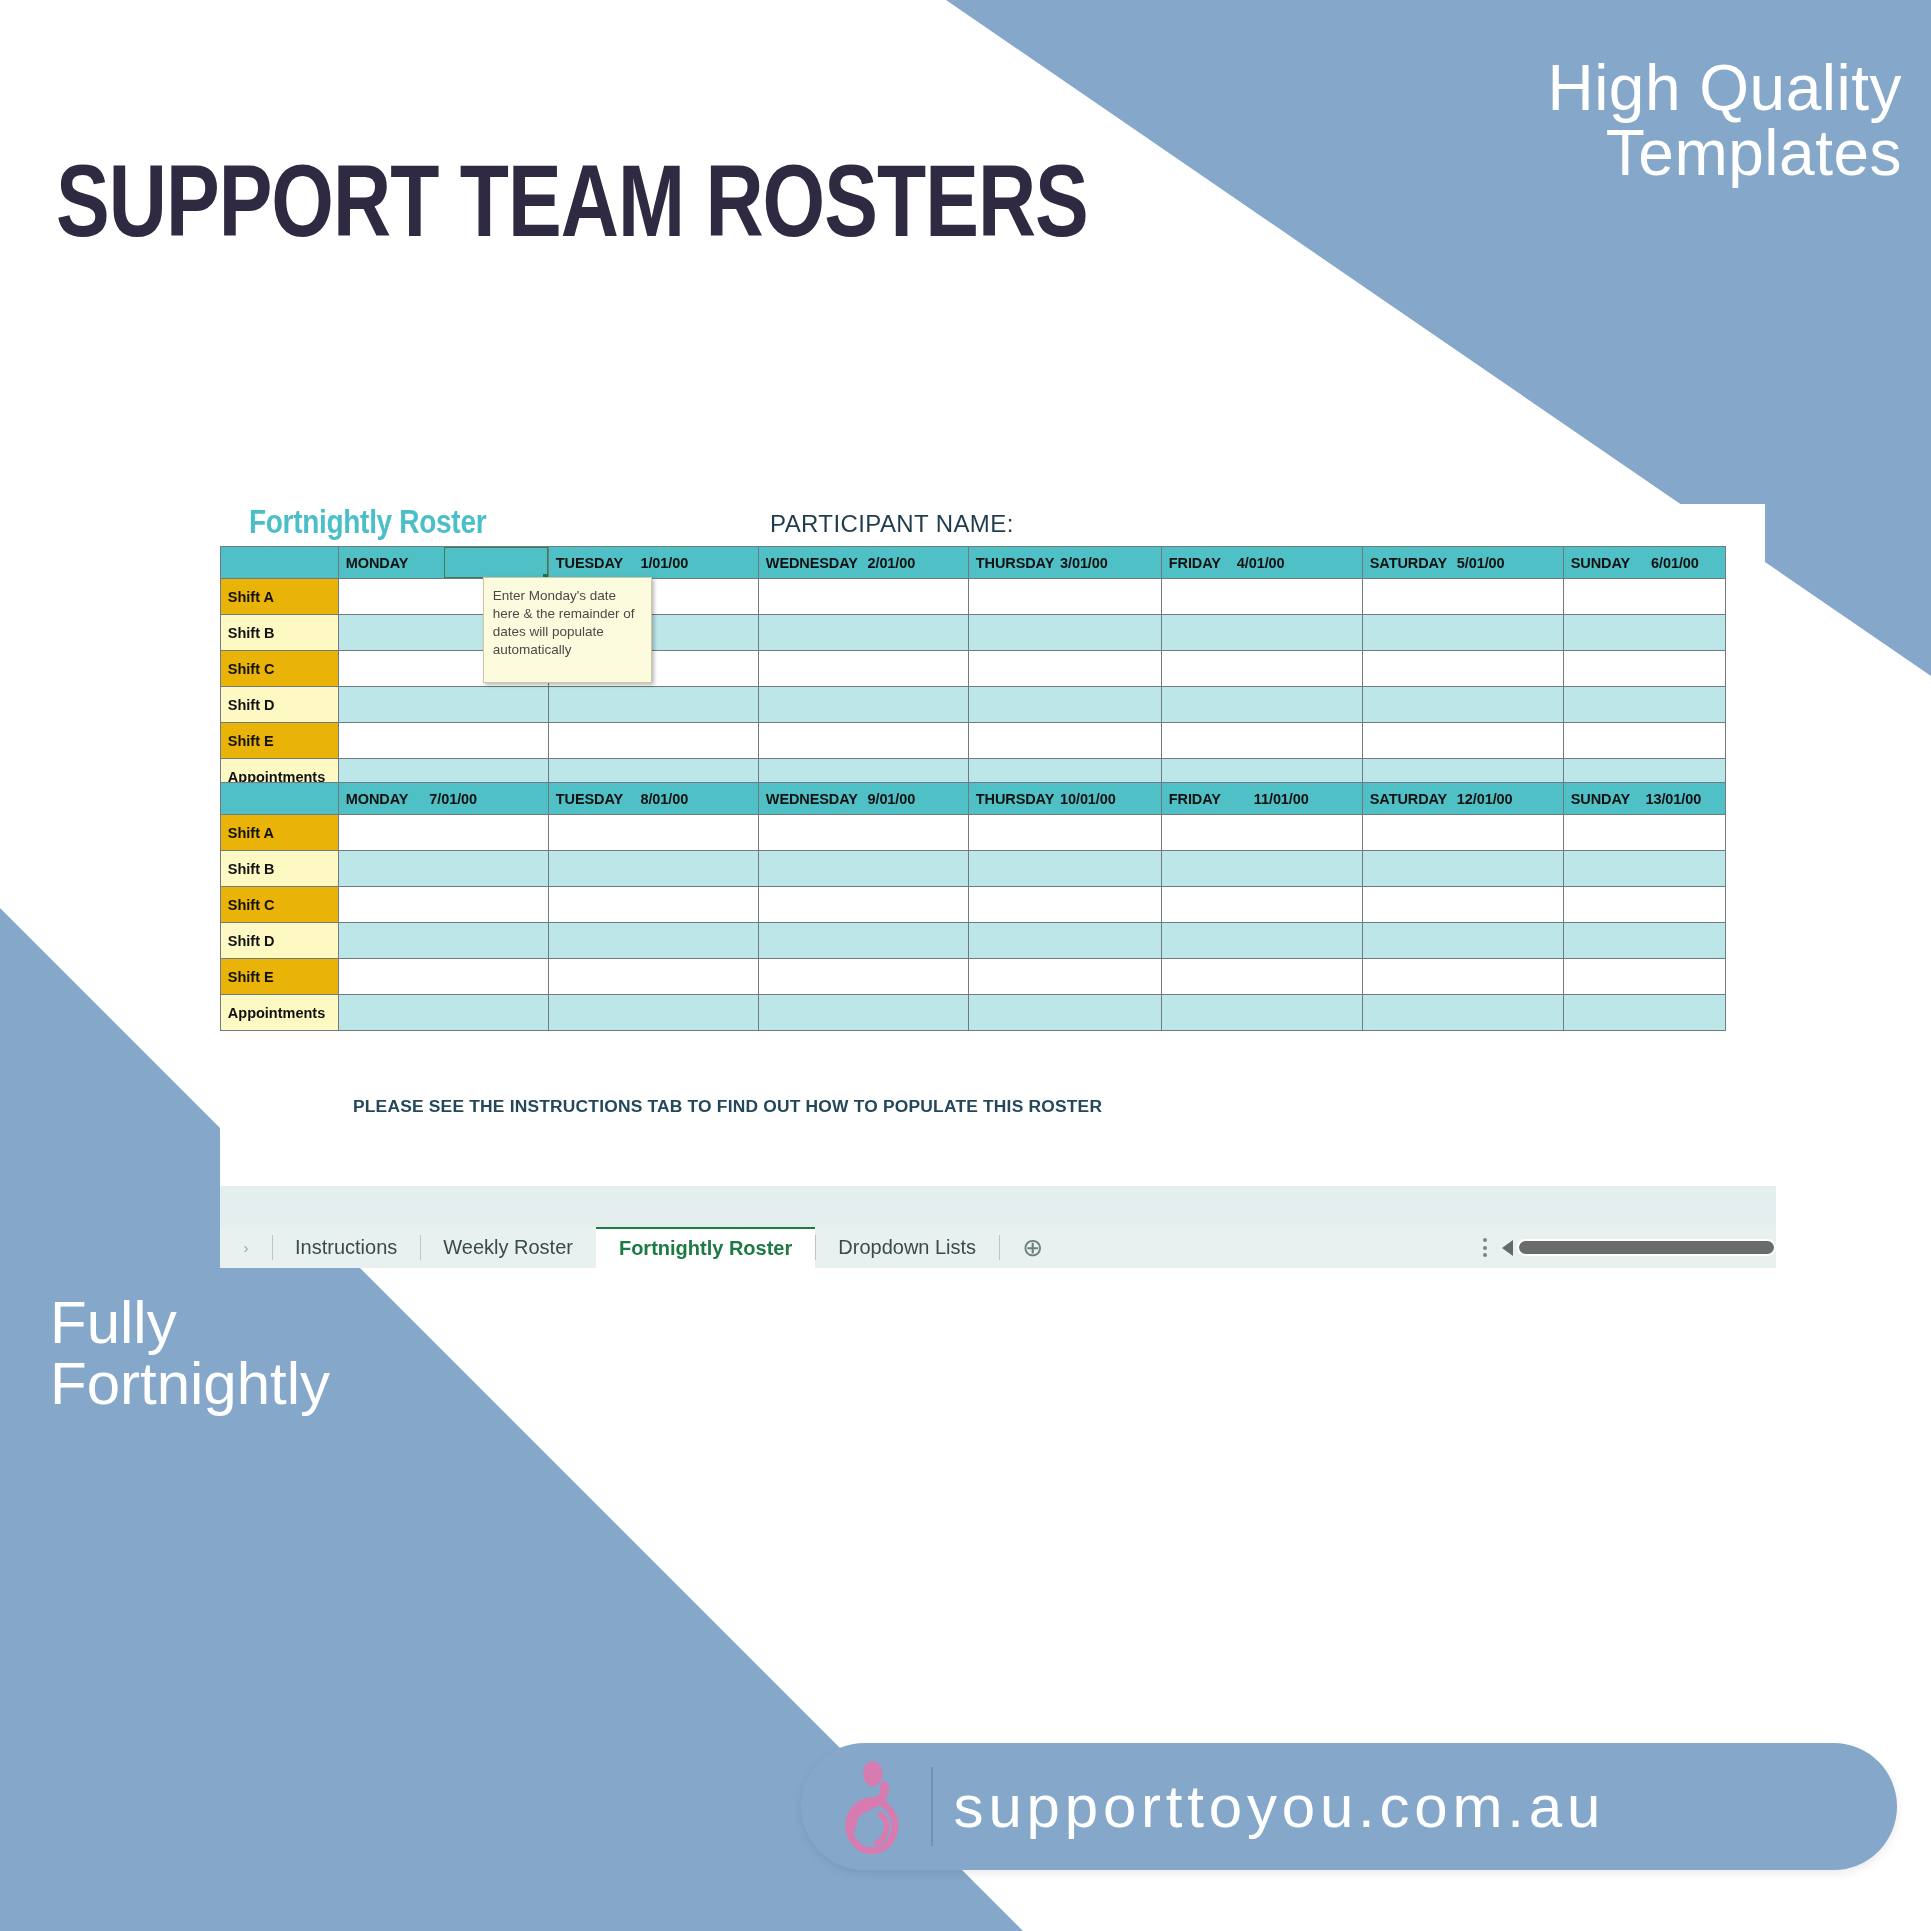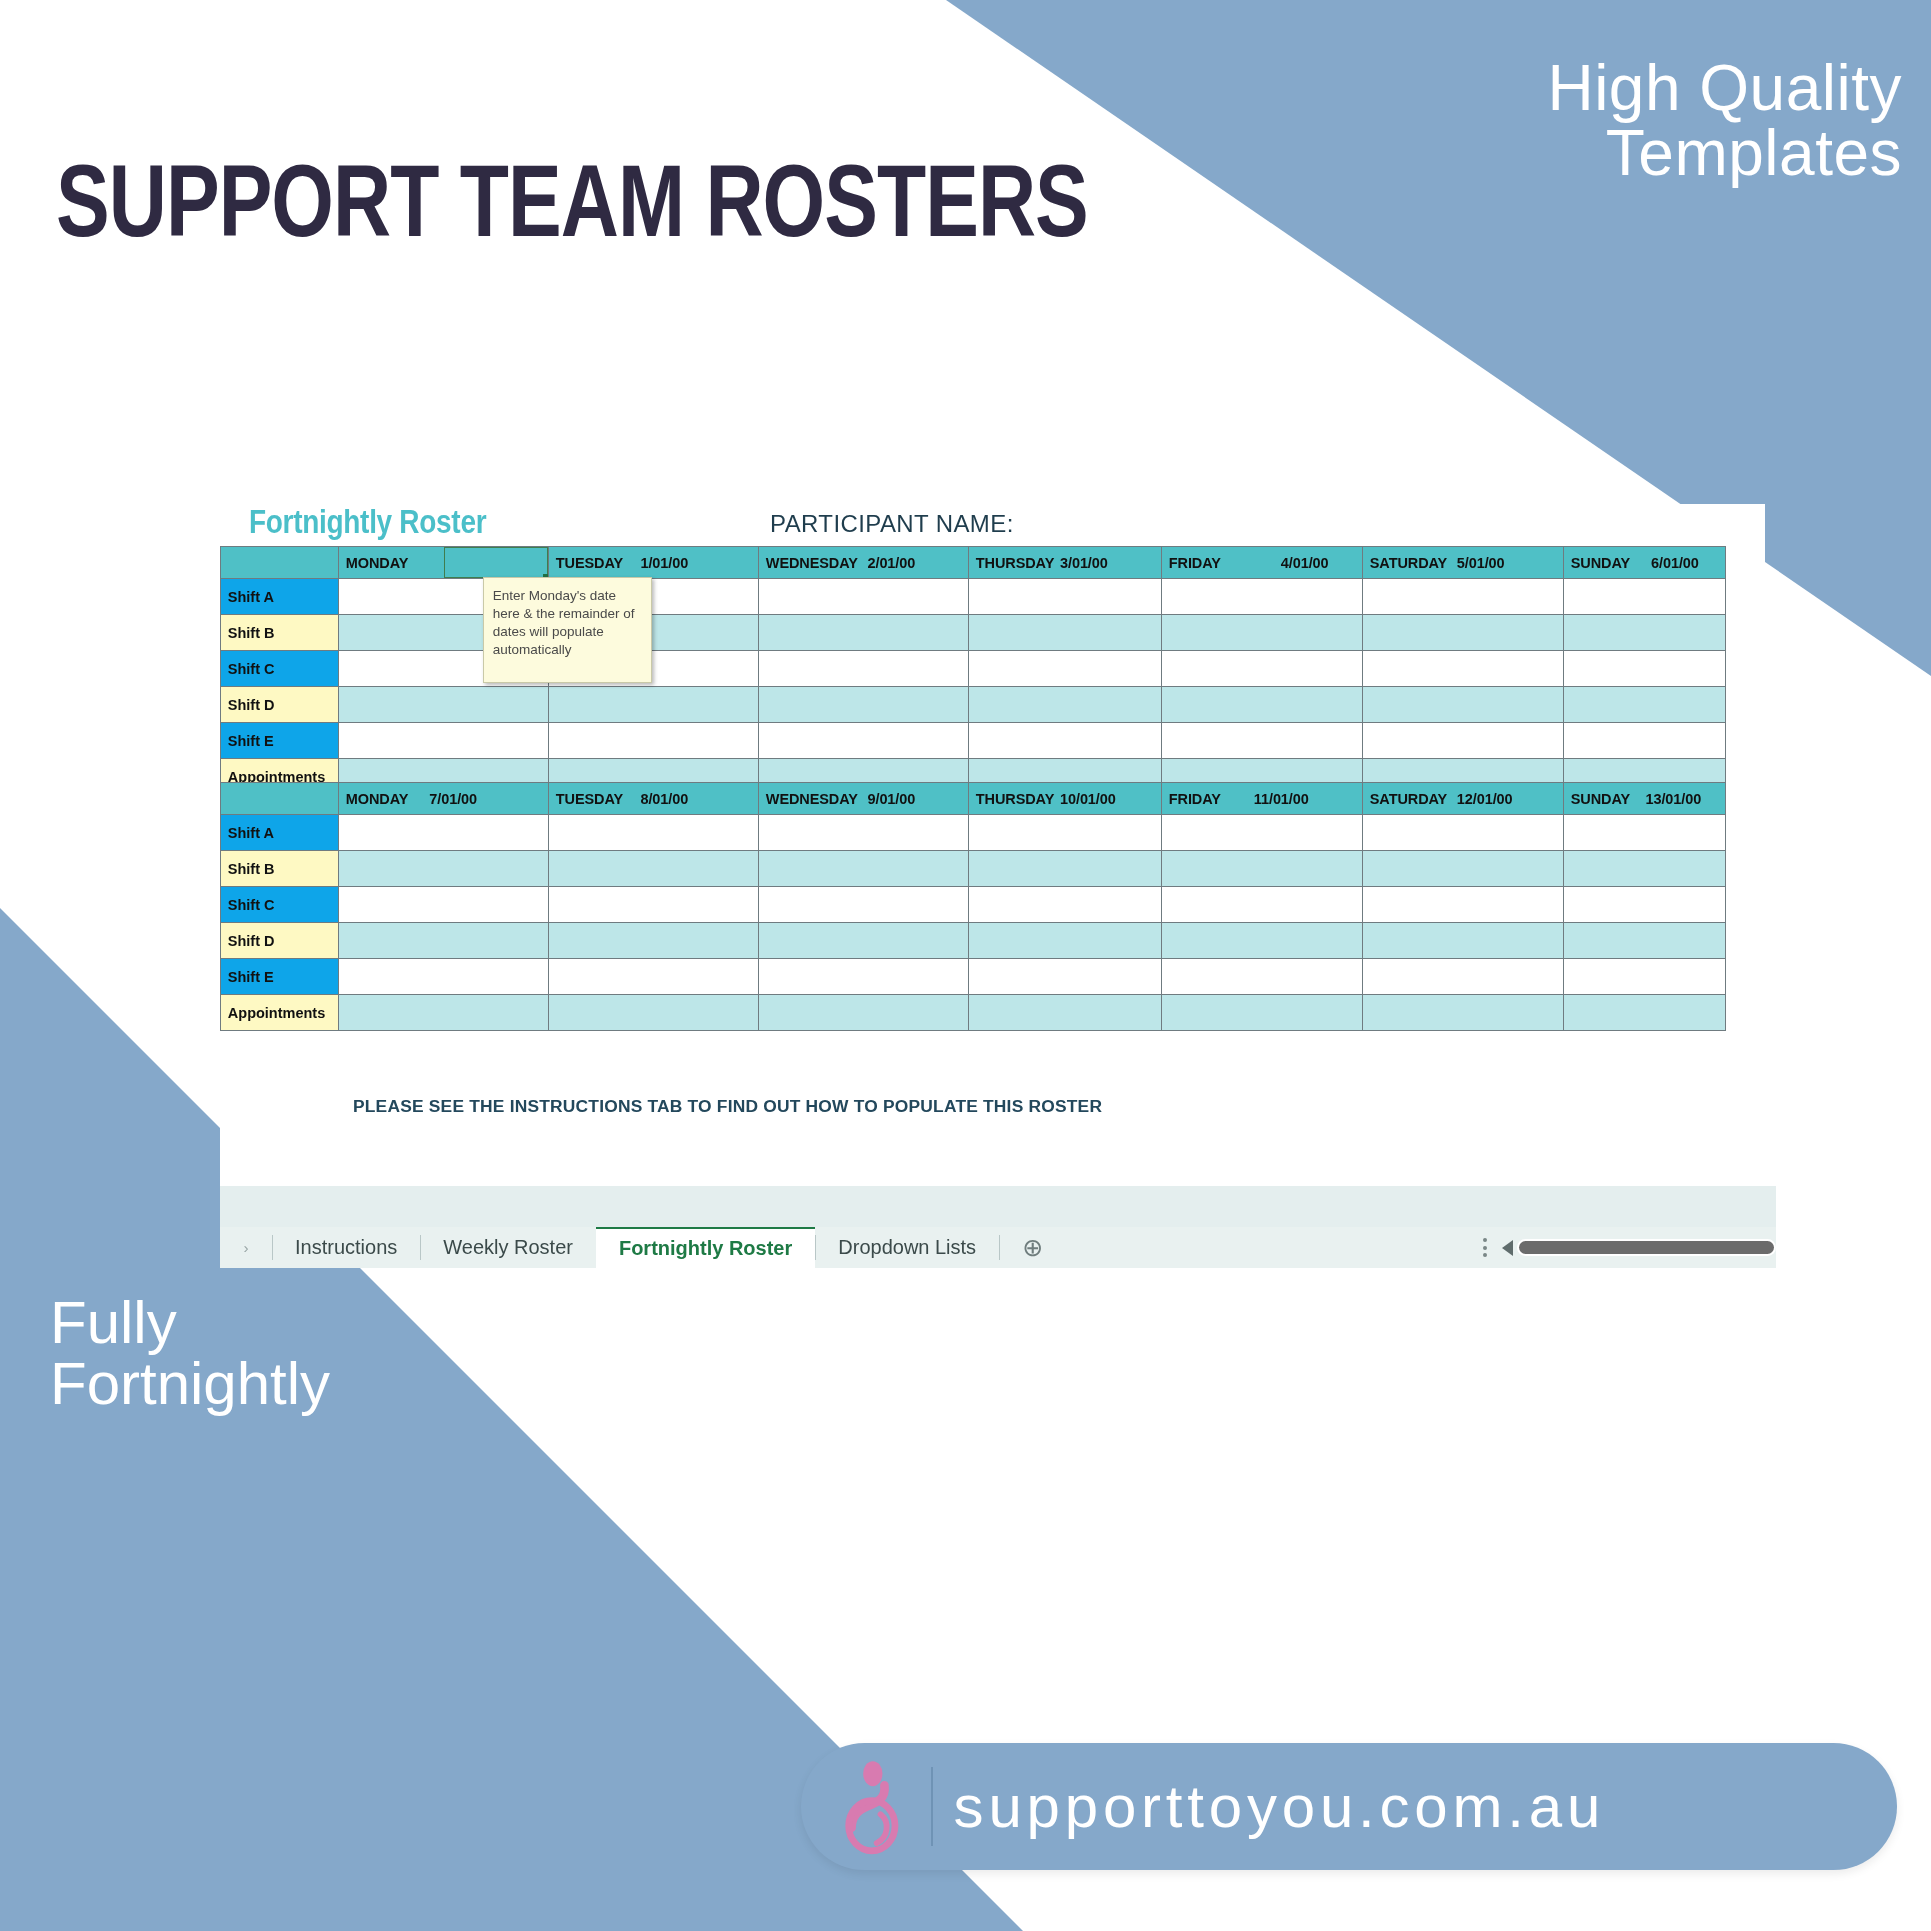--- a/index.html
+++ b/index.html
@@ -103,21 +103,21 @@
     color: #111111;
     white-space: nowrap;
     overflow: hidden;
   }
   table.roster thead th {
     background: #4fc0c6;
     height: 32px;
     font-size: 14.5px;
     letter-spacing: -0.1px;
   }
-  .rowlabel { width: 118px; background: #0ea5e9; }
+  .rowlabel { width: 118px; background: #eab308; }
   .rowlabel.alt { background: #fef9c3; }
   td.cell { background: #ffffff; }
   td.cell.alt { background: #bde6e8; }
   .hdr-day { position: relative; }
   .hdr-day .dayname { display:inline-block; }
   .hdr-day .daydate { display:inline-block; margin-left: 17.4px; }
 
   
   .split-hdr { padding: 0 !important; position: relative; }
   .split-hdr .half-left {
@@ -271,21 +271,21 @@
           <th class="hdr-day">
             <span class="dayname">TUESDAY</span><span class="daydate">1/01/00</span>
           </th>
           <th class="hdr-day">
             <span class="dayname">WEDNESDAY</span><span class="daydate" style="margin-left:9.7px">2/01/00</span>
           </th>
           <th class="hdr-day">
             <span class="dayname">THURSDAY</span><span class="daydate" style="margin-left:5.8px">3/01/00</span>
           </th>
           <th class="hdr-day">
-            <span class="dayname">FRIDAY</span><span class="daydate" style="margin-left:60px">4/01/00</span>
+            <span class="dayname">FRIDAY</span><span class="daydate" style="margin-left:16px">4/01/00</span>
           </th>
           <th class="hdr-day">
             <span class="dayname">SATURDAY</span><span class="daydate" style="margin-left:9.7px">5/01/00</span>
           </th>
           <th class="hdr-day">
             <span class="dayname">SUNDAY</span><span class="daydate" style="margin-left:21px">6/01/00</span>
           </th>
         </tr>
       </thead>
       <tbody id="tbl1-body">

